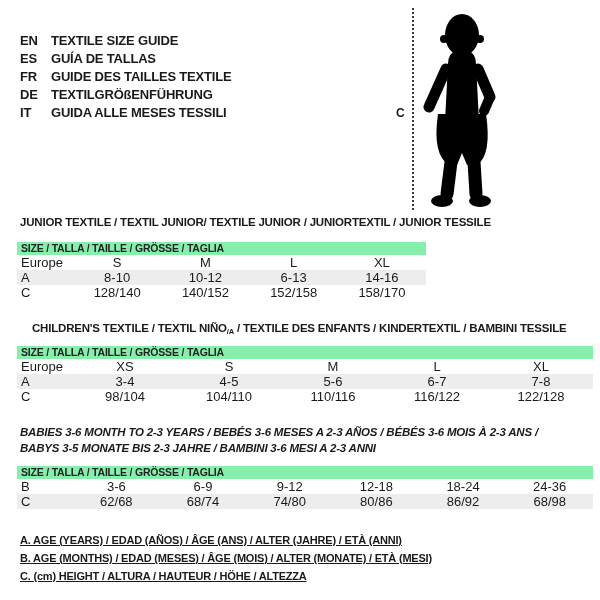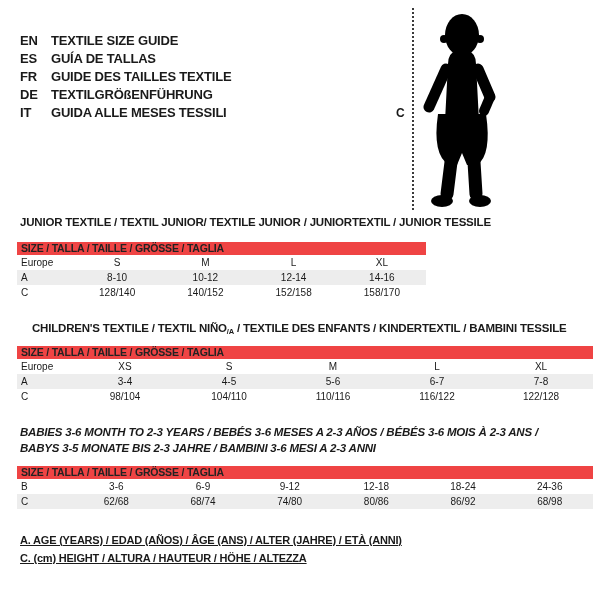--- a/index.html
+++ b/index.html
@@ -25,24 +25,24 @@
   
   .section-title{font-size:11.5px;font-weight:700;letter-spacing:-0.2px;white-space:nowrap;}
   .title-junior{left:20px;top:216px;}
   .title-children{left:32px;top:322px;}
   .title-babies{left:20px;top:424px;line-height:16px;font-style:italic;}
   .sub-small{font-size:7.5px;position:relative;top:2px;font-weight:700;}
 
   
   .tbl{left:17px;}
   .tbl-bar{
-    background:#ef4444;height:13px;line-height:13px;font-size:10.5px;font-weight:700;
+    background:#86efac;height:13px;line-height:13px;font-size:10.5px;font-weight:700;
     color:#222;padding-left:4px;letter-spacing:-0.2px;
   }
-  .tbl-row{display:flex;height:15px;line-height:15px;font-size:10px;}
+  .tbl-row{display:flex;height:15px;line-height:15px;font-size:13px;}
   .tbl-row .lbl{width:52px;padding-left:4px;text-align:left;}
   .tbl-row .cell{flex:1;text-align:center;}
   .row-alt{background:#ededed;}
   .tbl-junior{top:242px;width:409px;}
   .tbl-children{top:346px;width:576px;}
   .tbl-babies{top:466px;width:576px;}
 
   
   .footnotes{left:20px;top:531px;text-decoration:underline;}
   .footnote{height:18px;line-height:18px;font-size:11px;font-weight:700;letter-spacing:-0.2px;white-space:nowrap;}
@@ -105,21 +105,21 @@
     <span class="lbl">Europe</span>
     <span class="cell">S</span>
     <span class="cell">M</span>
     <span class="cell">L</span>
     <span class="cell">XL</span>
   </div>
   <div class="tbl-row row-alt">
     <span class="lbl">A</span>
     <span class="cell">8-10</span>
     <span class="cell">10-12</span>
-    <span class="cell">12-14</span>
+    <span class="cell">6-13</span>
     <span class="cell">14-16</span>
   </div>
   <div class="tbl-row">
     <span class="lbl">C</span>
     <span class="cell">128/140</span>
     <span class="cell">140/152</span>
     <span class="cell">152/158</span>
     <span class="cell">158/170</span>
   </div>
 </div>
@@ -174,14 +174,15 @@
     <span class="cell">68/74</span>
     <span class="cell">74/80</span>
     <span class="cell">80/86</span>
     <span class="cell">86/92</span>
     <span class="cell">68/98</span>
   </div>
 </div>
 
 <div class="abs footnotes">
   <div class="footnote">A. AGE (YEARS) / EDAD (AÑOS) / ÂGE (ANS) / ALTER (JAHRE) / ETÀ (ANNI)</div>
+  <div class="footnote">B. AGE (MONTHS) / EDAD (MESES) / ÂGE (MOIS) / ALTER (MONATE) / ETÀ (MESI)</div>
   <div class="footnote">C. (cm) HEIGHT / ALTURA / HAUTEUR / HÖHE / ALTEZZA</div>
 </div>
 
 </body></html>

